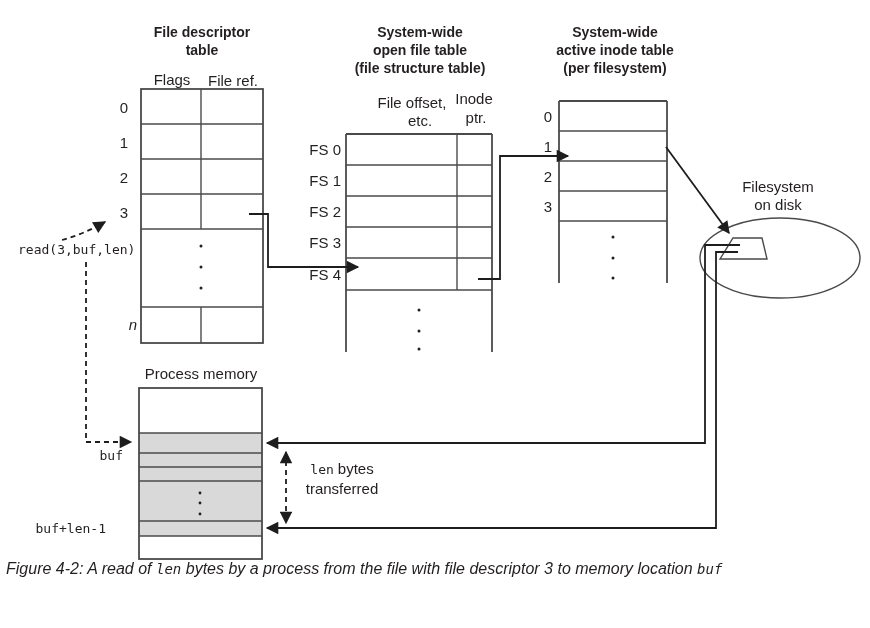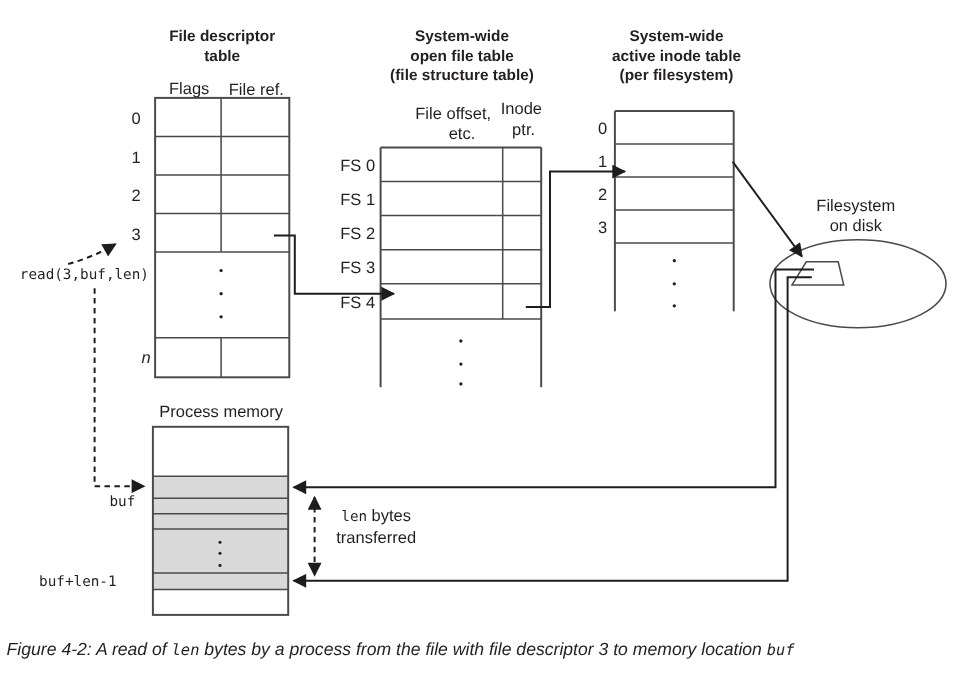--- a/index.html
+++ b/index.html
@@ -8,21 +8,21 @@
   svg text{fill:var(--text,#231f20);font-family:"Liberation Sans",sans-serif;font-size:15px;}
   .bold{font-weight:bold;font-size:14px;}
   .ital{font-style:italic;}
   .mono{font-family:"DejaVu Sans Mono",monospace;font-size:13px;}
   .tline{stroke:var(--line,#4a4a4a);stroke-width:1.8;fill:none;}
   .thin{stroke-width:1.4;}
   .arrow{stroke:var(--arrow,#1d1d1d);stroke-width:1.8;fill:none;}
   .dashed{stroke-dasharray:5 4;}
   .dot{fill:var(--text,#231f20);stroke:none;}
   .grayfill{fill:var(--memory-fill,#d9d9d9);stroke:none;}
-  .caption{position:absolute;left:6px;top:582px;width:860px;
+  .caption{position:absolute;left:6px;top:560px;width:860px;
            font-family:"Liberation Sans",sans-serif;font-style:italic;
            font-size:16px;color:var(--text,#231f20);white-space:nowrap;}
   .cmono{font-family:"DejaVu Sans Mono",monospace;font-style:italic;font-size:14px;}
 </style>
 </head>
 <body>
 
 <div class="stage">
 <svg width="870" height="628" viewBox="0 0 870 628">
   <defs>

